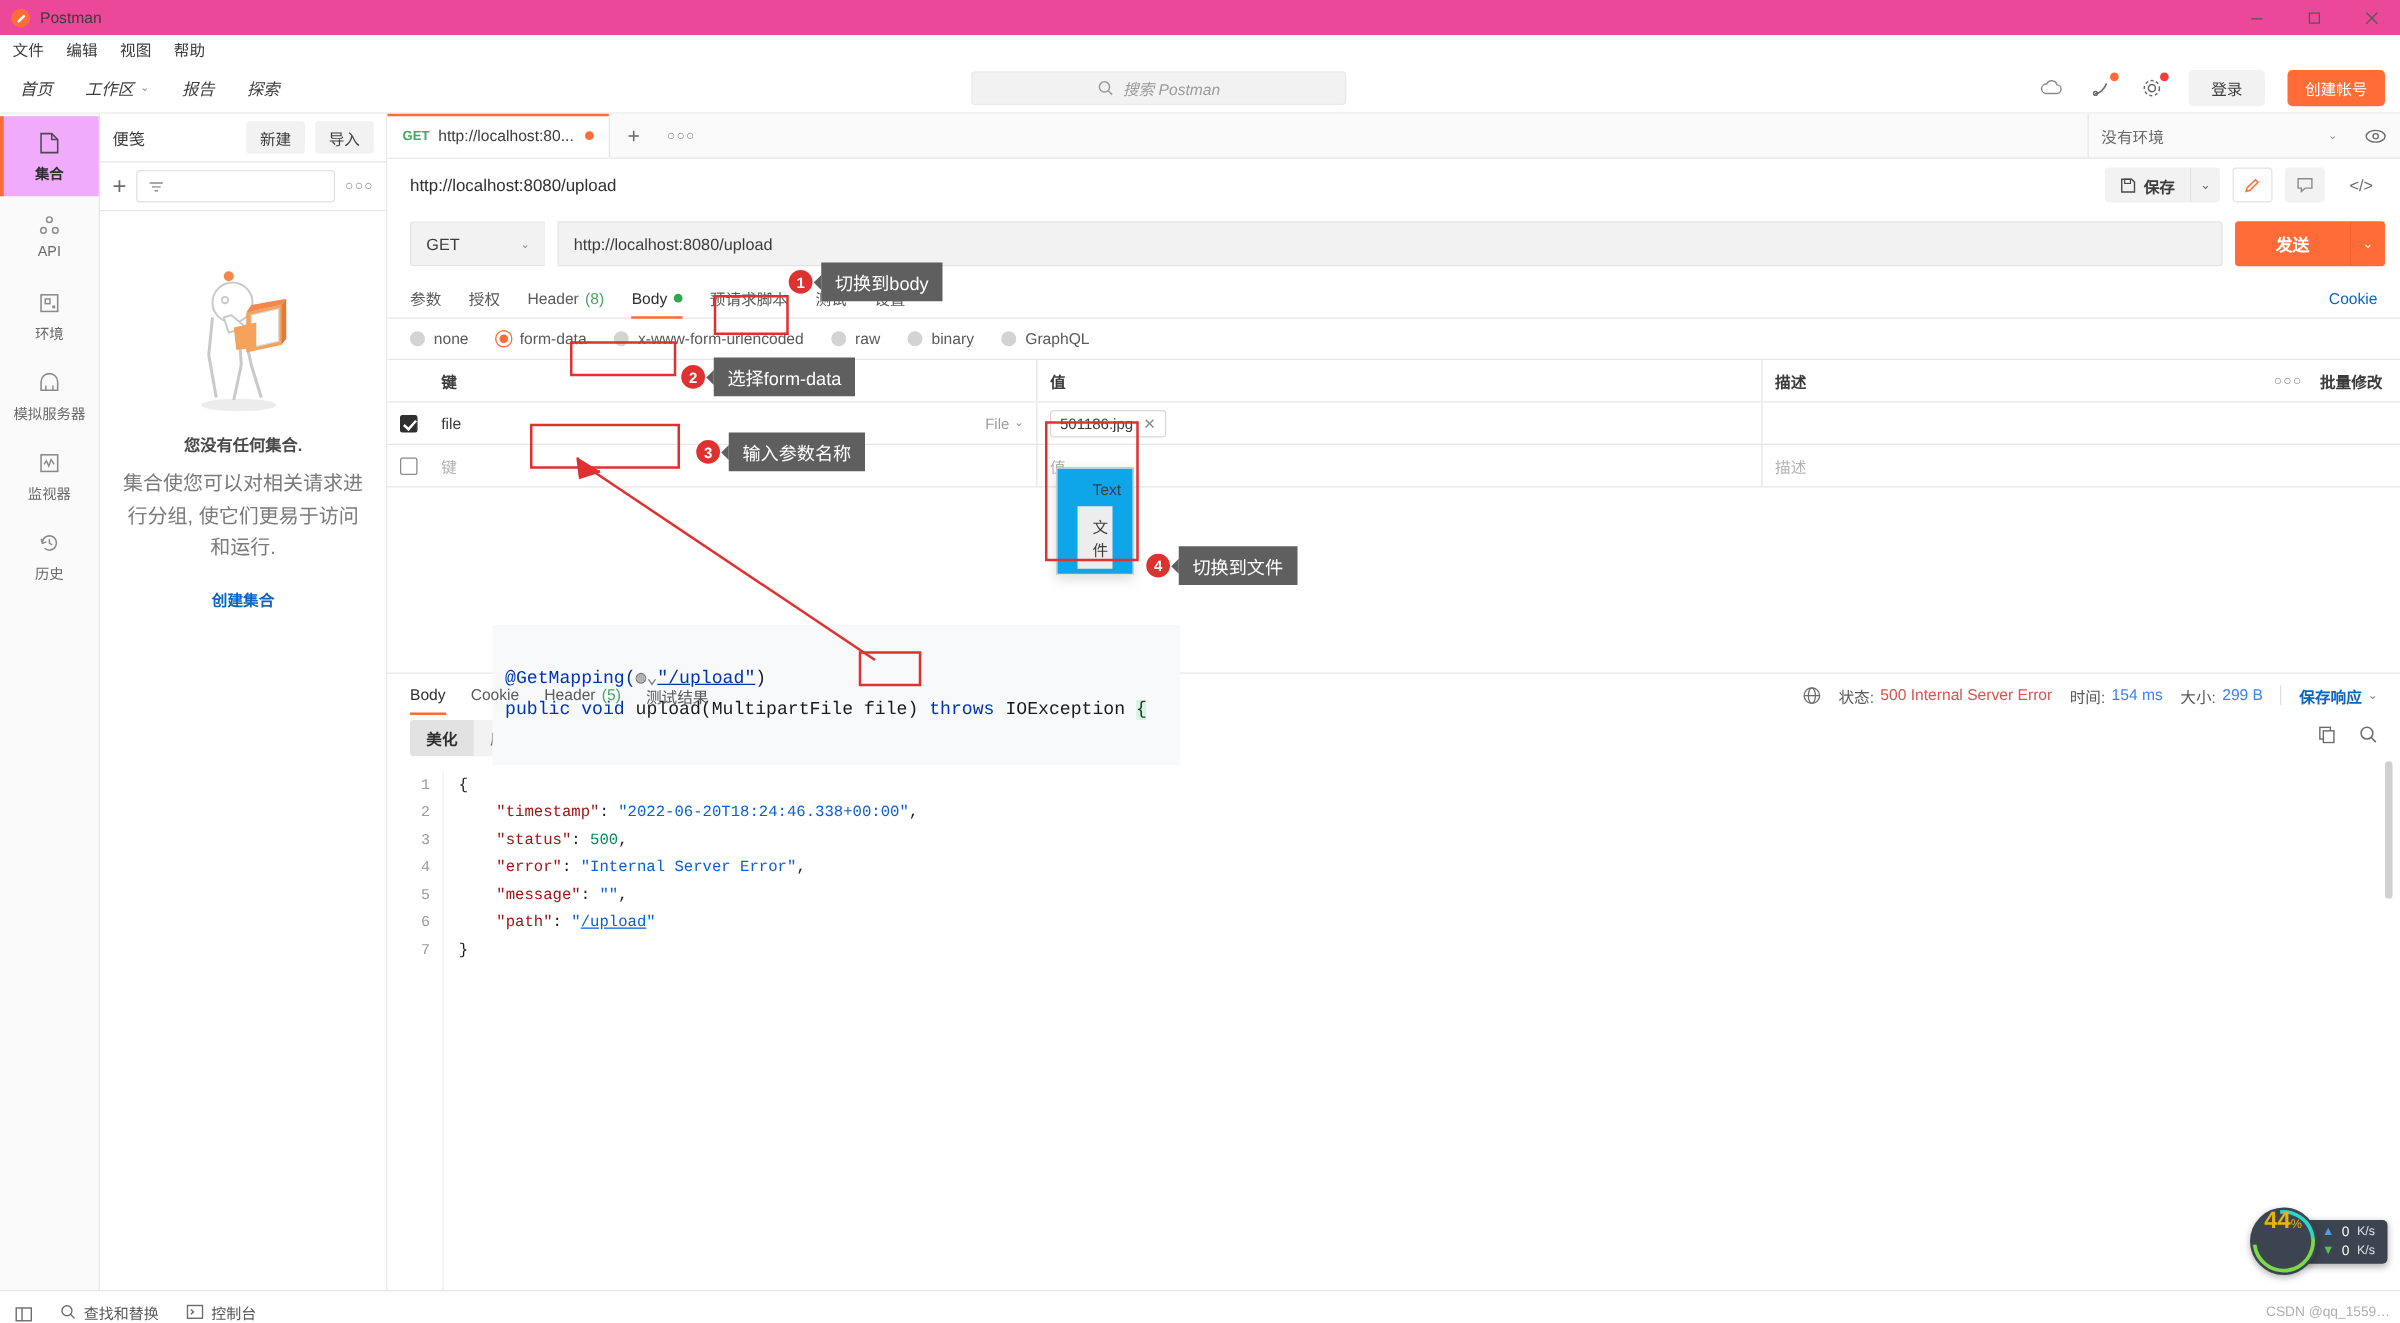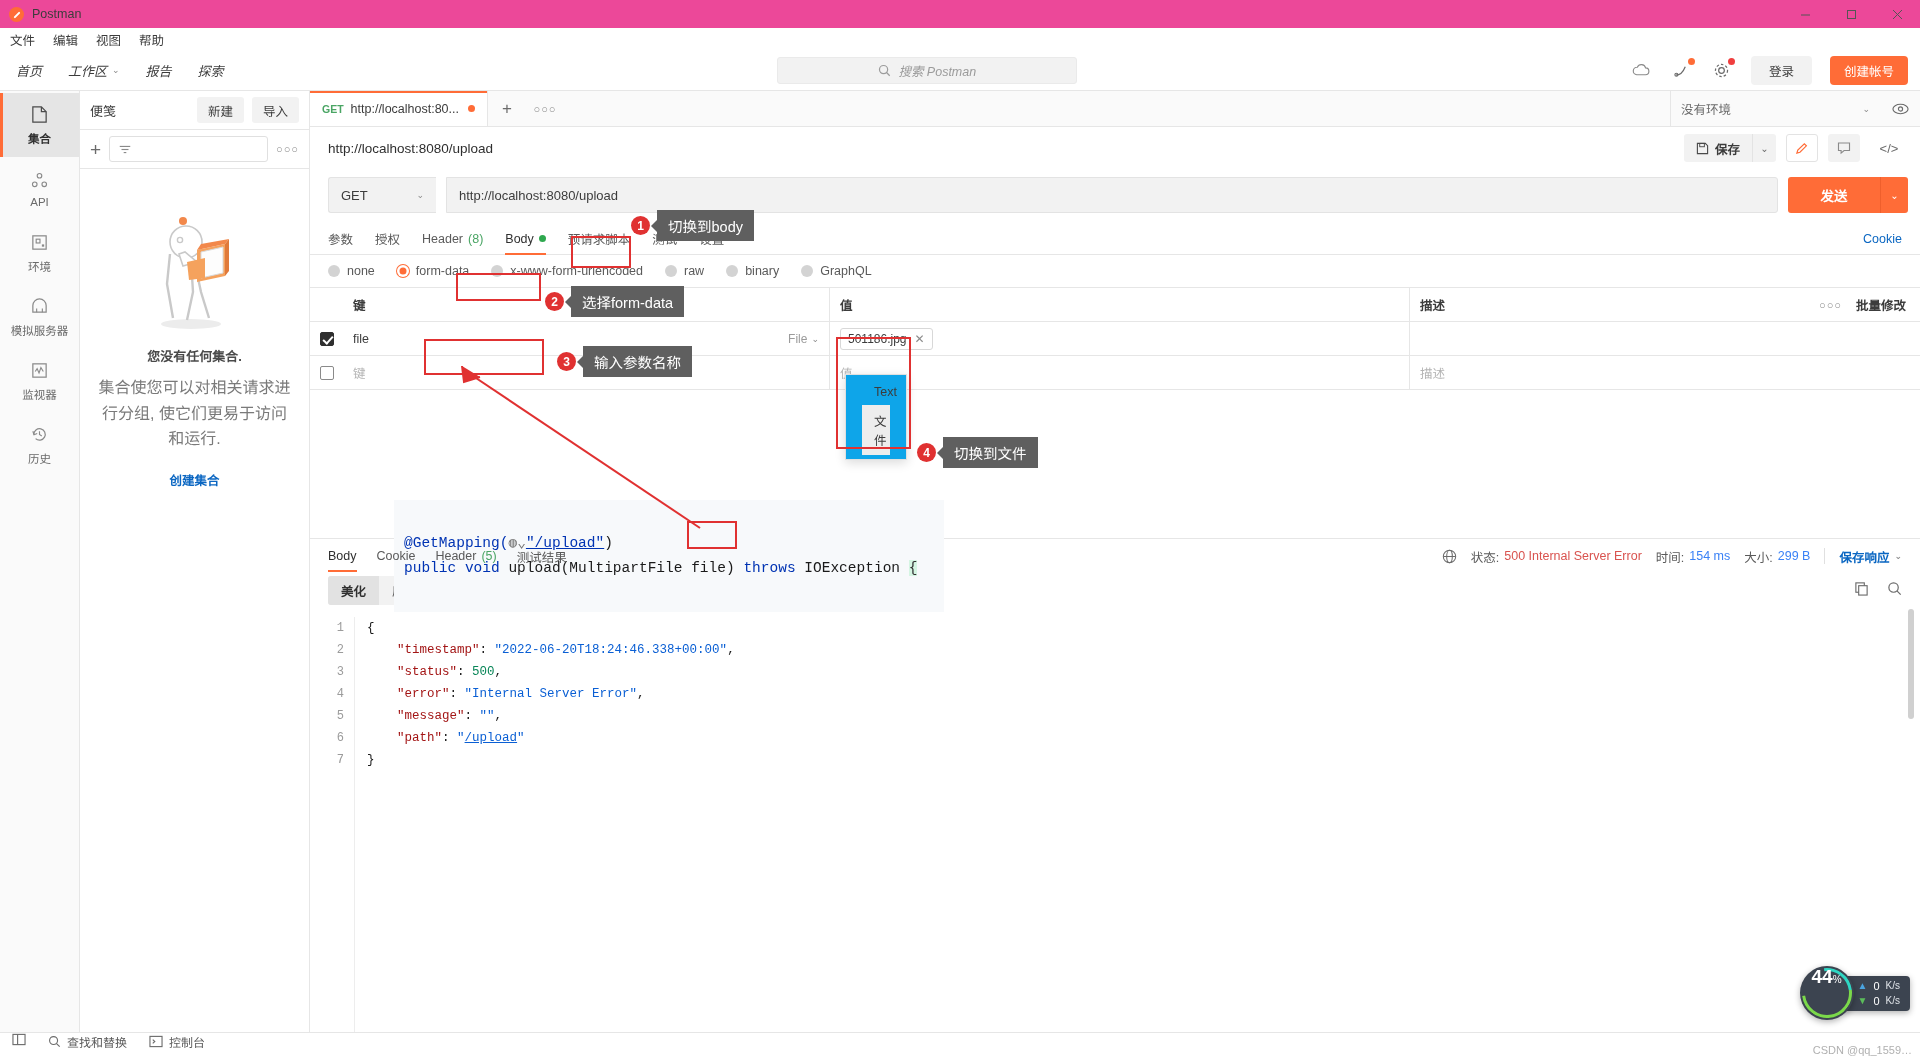--- a/index.html
+++ b/index.html
@@ -40,21 +40,21 @@
   .dot-badge.red { background: #f03e3e; }
   .btn-login { height: 29px; padding: 0 18px; background: #f2f2f2; border-radius: 4px; font-size: 12.5px; color: #3c3c3c; display: flex; align-items: center; }
   .btn-signup { height: 29px; padding: 0 14px; background: #ff6c37; border-radius: 4px; font-size: 12.5px; color: #fff; display: flex; align-items: center; }
 
   
   .body-area { flex: 1; display: flex; min-height: 0; border-top: 1px solid #e6e6e6; }
 
   
   .rail { width: 80px; background: #fafafa; border-right: 1px solid #e6e6e6; flex: 0 0 80px; display: flex; flex-direction: column; align-items: stretch; padding-top: 2px; }
   .rail-item { height: 64px; display: flex; flex-direction: column; align-items: center; justify-content: center; gap: 6px; color: #6b6b6b; font-size: 11.5px; position: relative; }
-  .rail-item.active { background: #e5e5e5; color: #2f2f2f; font-weight: bold; }
+  .rail-item.active { background: #f0abfc; color: #2f2f2f; font-weight: bold; }
   .rail-item.active::before { content: ""; position: absolute; left: 0; top: 0; bottom: 0; width: 3px; background: #ff6c37; }
 
   
   .sidebar { width: 230px; flex: 0 0 230px; border-right: 1px solid #e6e6e6; display: flex; flex-direction: column; background: #fff; }
   .sb-head { height: 38px; display: flex; align-items: center; padding: 0 10px; }
   .sb-title { font-size: 13px; color: #3c3c3c; }
   .sb-head-btns { margin-left: auto; display: flex; gap: 8px; }
   .sb-btn { height: 26px; padding: 0 11px; background: #f2f2f2; border-radius: 3px; font-size: 12.5px; color: #3c3c3c; display: flex; align-items: center; }
   .sb-filter { height: 40px; display: flex; align-items: center; gap: 8px; padding: 0 10px; border-top: 1px solid #e6e6e6; border-bottom: 1px solid #e6e6e6; }
   .plus-icon { font-size: 19px; color: #6b6b6b; line-height: 1; }
@@ -158,34 +158,34 @@
   .code-area { flex: 1; display: flex; padding: 10px 0 0 0; position: relative; overflow: hidden; }
   .gutter { width: 44px; text-align: right; padding-right: 10px; font-family: "Liberation Mono","DejaVu Sans Mono",monospace; font-size: 12px; color: #9b9b9b; line-height: 22px; }
   .code-lines { flex: 1; font-family: "Liberation Mono","DejaVu Sans Mono",monospace; font-size: 12.5px; line-height: 22px; border-left: 1px solid #ededed; padding-left: 12px; color: #1a1a1a; }
   .j-key { color: #a31515; }
   .j-str { color: #0a5fd4; }
   .j-num { color: #098658; }
   .j-link { color: #0a5fd4; text-decoration: underline; }
   .scroll-thumb { position: absolute; right: 6px; top: 2px; width: 6px; height: 110px; background: #d0d0d0; border-radius: 3px; }
 
   
-  .statusbar { height: 26px; flex: 0 0 26px; border-top: 1px solid #e6e6e6; display: flex; align-items: flex-start; gap: 22px; padding: 0 12px; background: #fff; }
+  .statusbar { height: 26px; flex: 0 0 26px; border-top: 1px solid #e6e6e6; display: flex; align-items: flex-end; gap: 22px; padding: 0 12px; background: #fff; }
   .sbar-item { display: flex; align-items: center; gap: 6px; font-size: 12px; color: #5a5a5a; }
 
   
   .anno { position: absolute; display: flex; align-items: center; z-index: 50; }
   .anno-num { width: 19px; height: 19px; border-radius: 50%; background: #e03131; color: #fff; font-size: 12px; display: flex; align-items: center; justify-content: center; font-weight: bold; }
   .anno-tip { background: #5f5f5f; color: #fff; font-size: 14.5px; padding: 5px 11px; position: relative; margin-left: 7px; white-space: nowrap; }
   .anno-tip::before { content: ""; position: absolute; left: -6px; top: 50%; transform: translateY(-50%); border: 6px solid transparent; border-right-color: #5f5f5f; border-left: none; }
   .hl-box { position: absolute; border: 2px solid #e03131; z-index: 40; pointer-events: none; }
   .arrow-svg { position: absolute; z-index: 45; pointer-events: none; }
 
   
   .perf { position: absolute; right: 10px; bottom: 38px; display: flex; align-items: center; z-index: 60; }
-  .perf-ring { width: 54px; height: 54px; border-radius: 50%; background: #3c4450; display: flex; align-items: baseline; justify-content: center; color: #ffffff; position: relative; box-shadow: 0 2px 6px rgba(0,0,0,.3); }
+  .perf-ring { width: 54px; height: 54px; border-radius: 50%; background: #3c4450; display: flex; align-items: baseline; justify-content: center; color: #eab308; position: relative; box-shadow: 0 2px 6px rgba(0,0,0,.3); }
   .perf-ring::after { content: ""; position: absolute; inset: 2px; border-radius: 50%; border: 3px solid transparent; border-top-color: #2fd6c3; border-right-color: #7bd94a; border-bottom-color: #7bd94a; transform: rotate(38deg); }
   .perf-pct { font-size: 19px; font-weight: bold; z-index: 1; }
   .perf-sym { font-size: 10px; z-index: 1; }
   .perf-rates { margin-left: -12px; background: #3c4450; border-radius: 4px; padding: 4px 10px 4px 16px; color: #dfe3e8; font-size: 10px; display: flex; flex-direction: column; gap: 3px; box-shadow: 0 2px 6px rgba(0,0,0,.3); }
   .perf-line { display: flex; align-items: center; gap: 6px; }
   .perf-up { color: #4aa3df; }
   .perf-down { color: #5bbd5b; }
   .perf-num { color: #fff; font-size: 11px; }
 
   .watermark { position: absolute; right: 8px; bottom: 2px; font-size: 11px; color: #b0b0b0; z-index: 70; }

